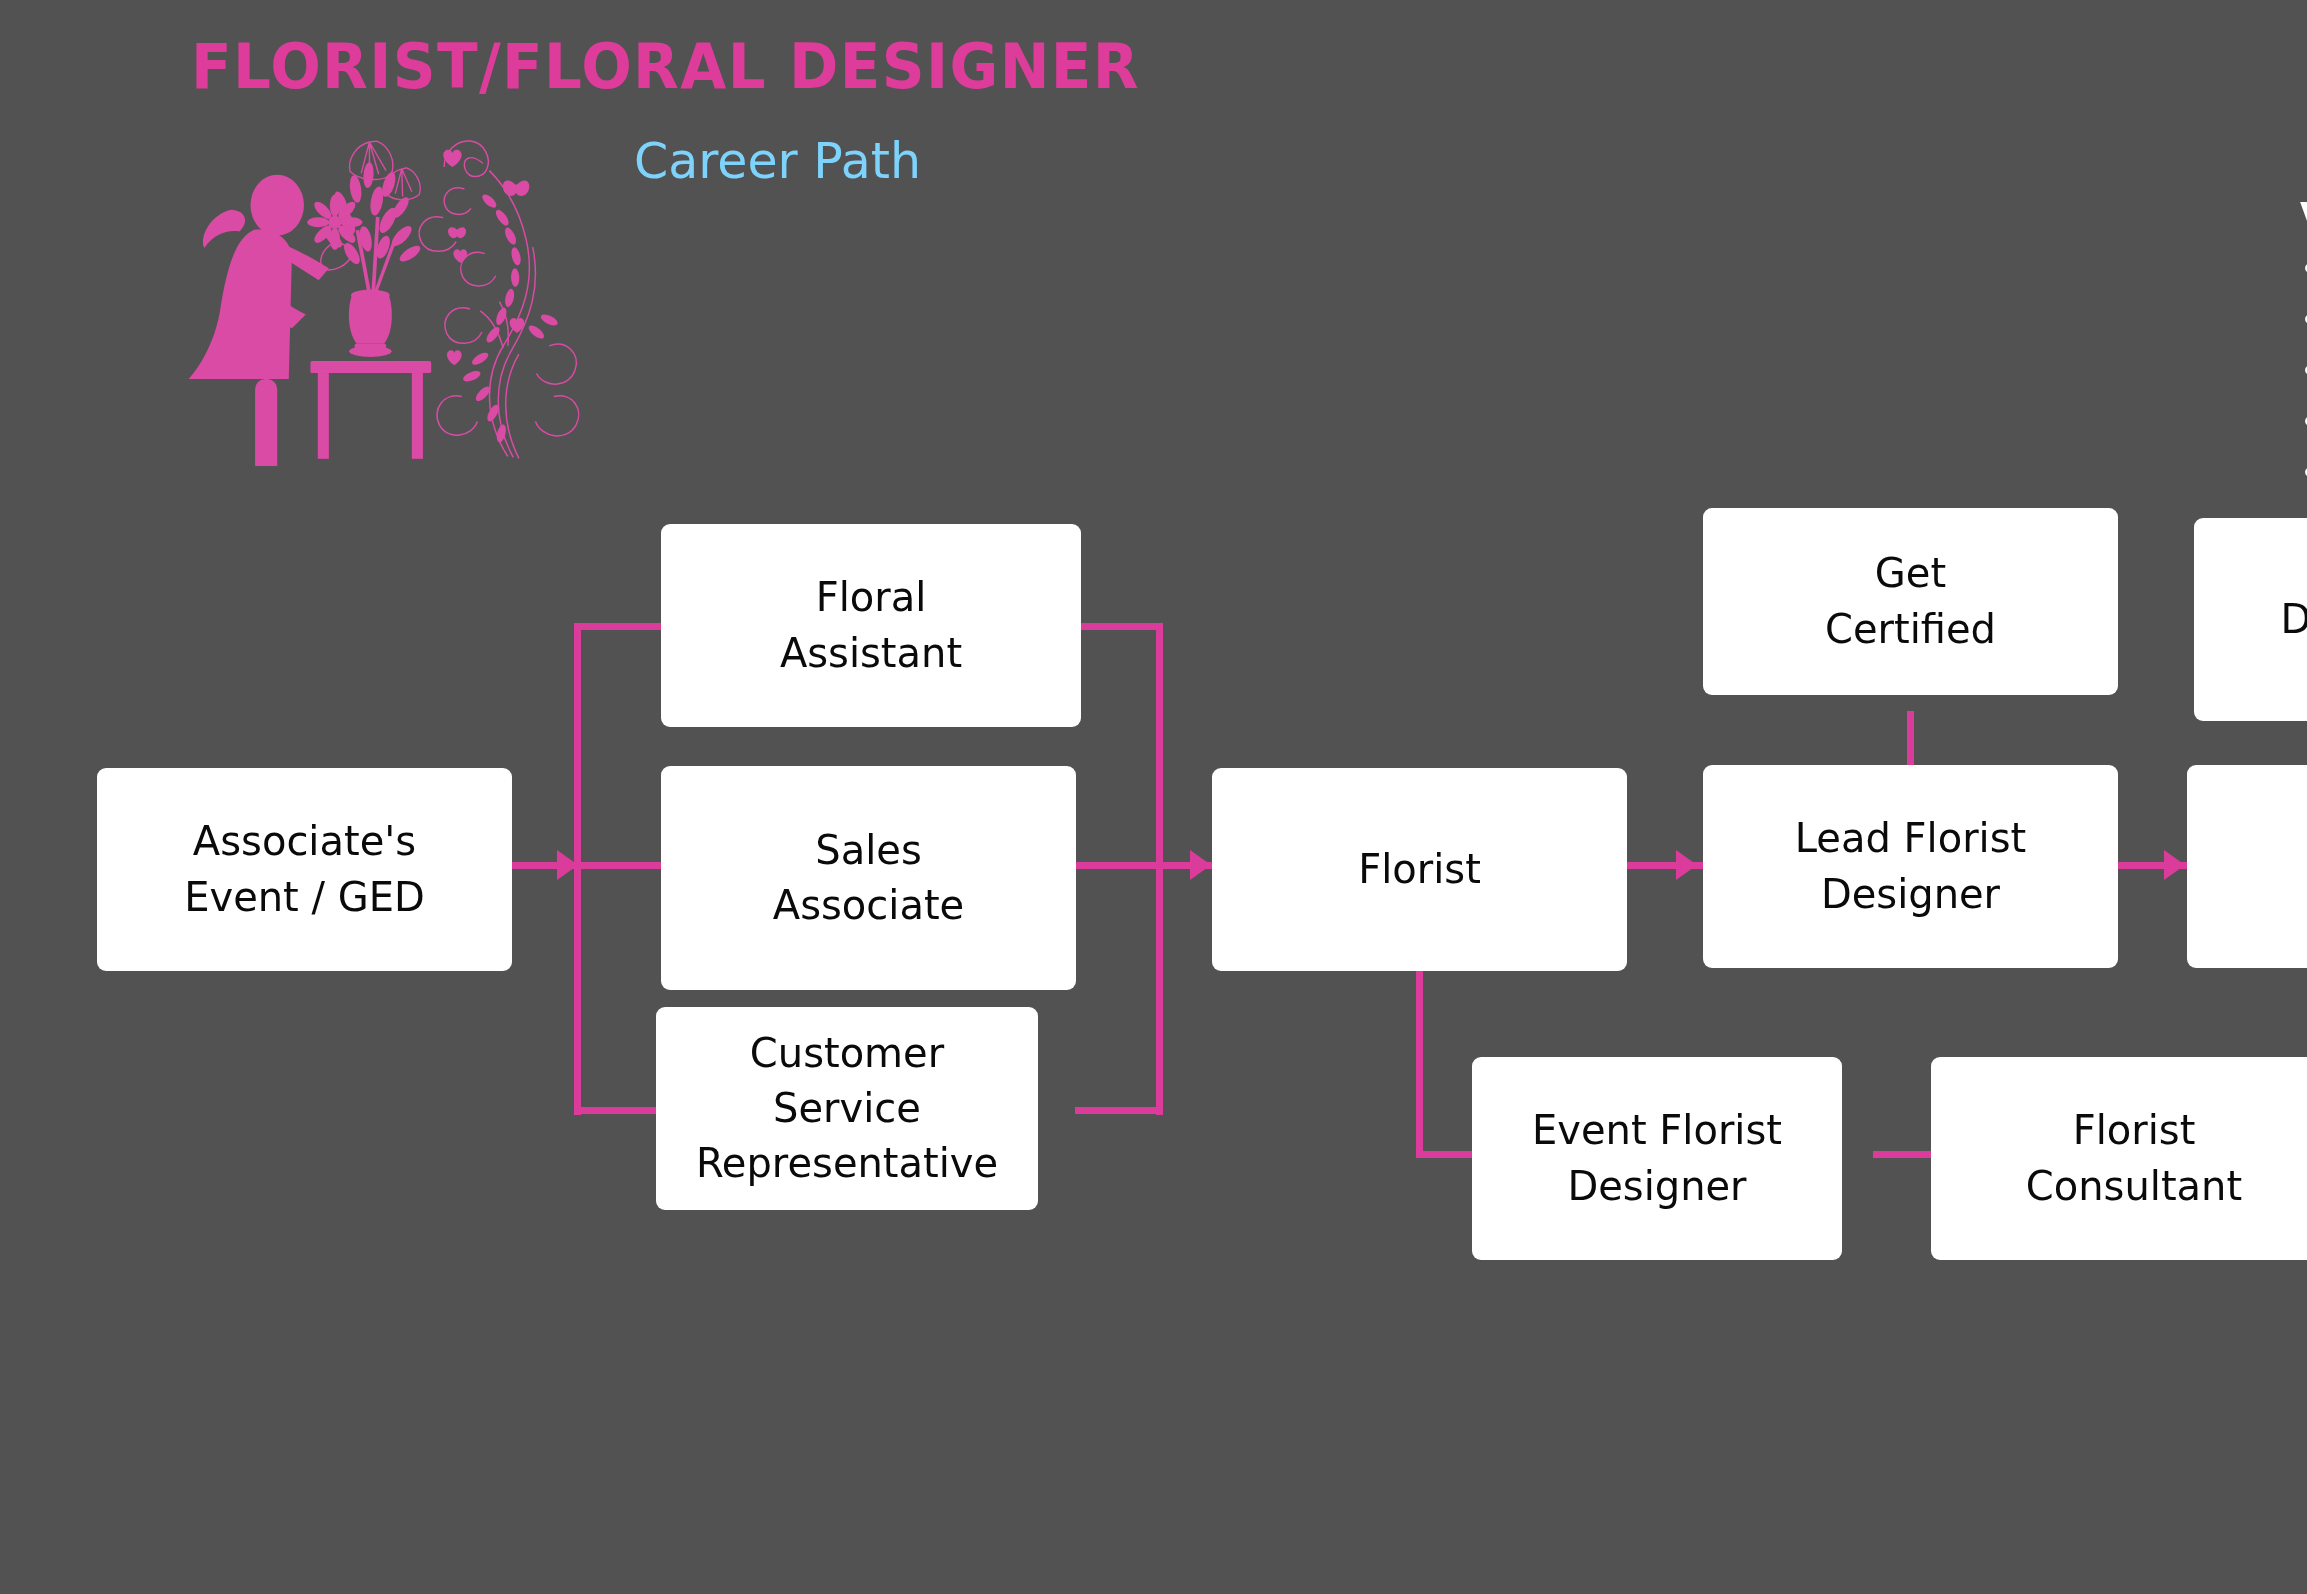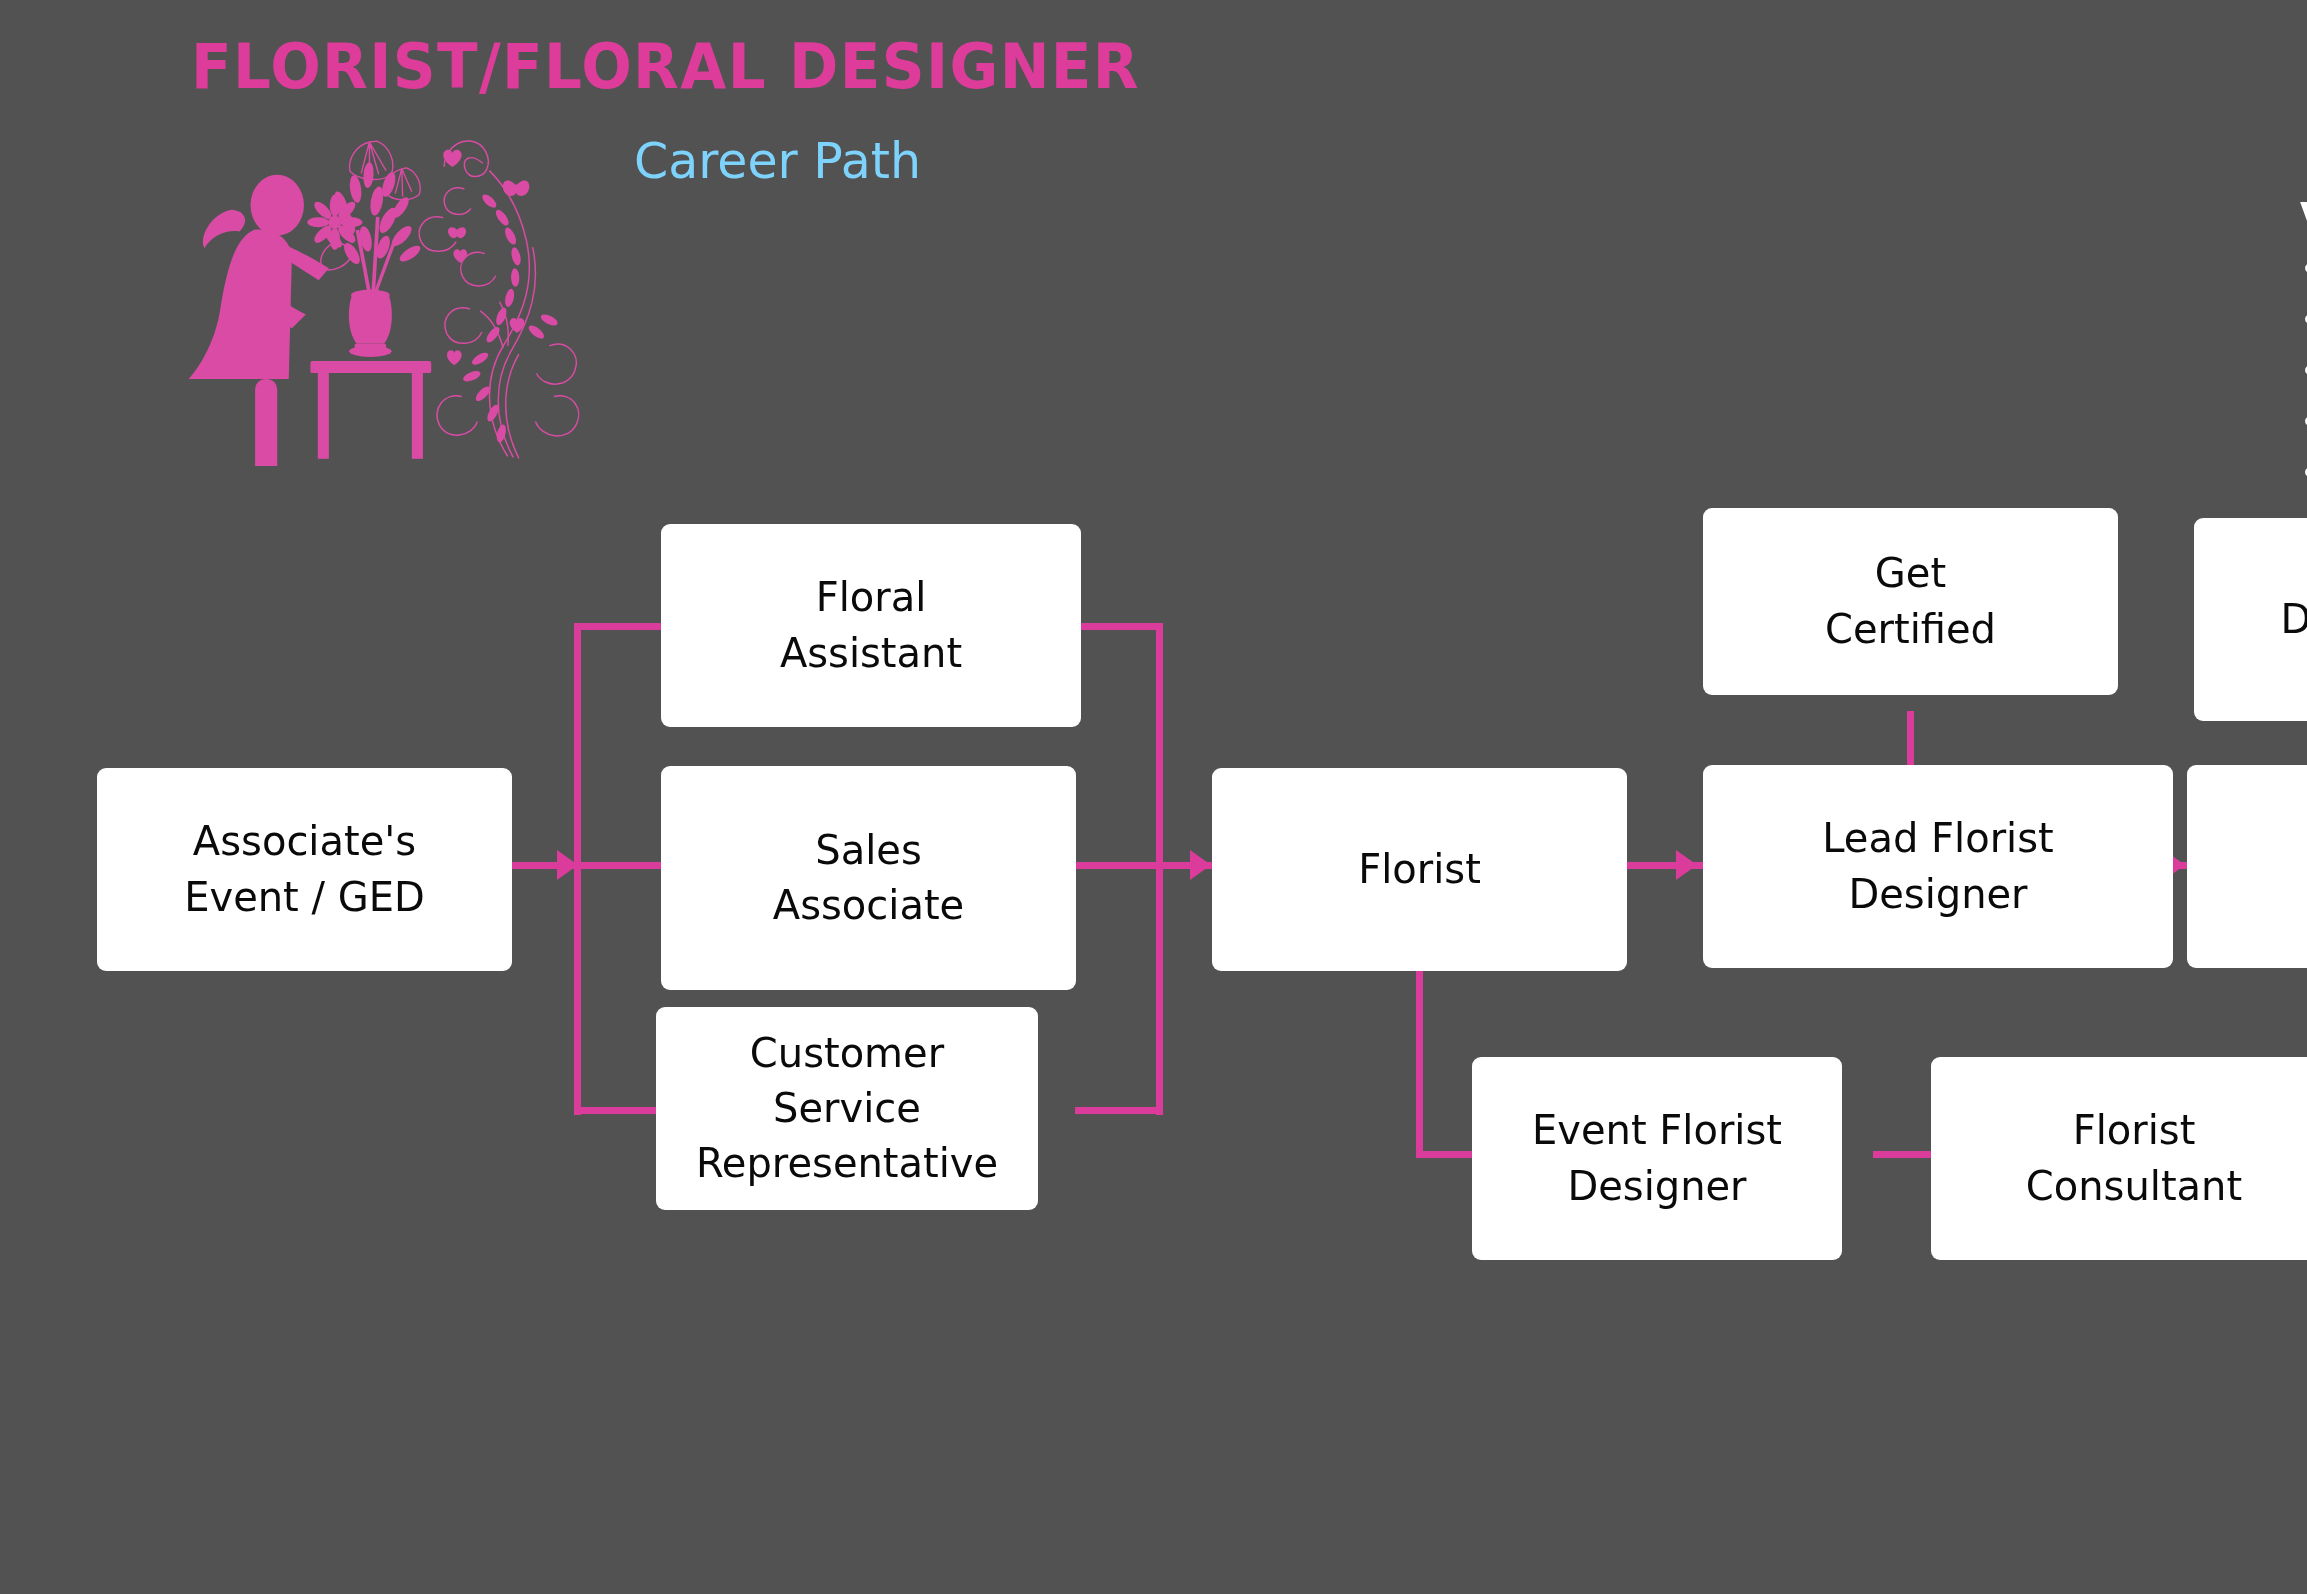--- a/index.html
+++ b/index.html
@@ -299,21 +299,21 @@
 
   <div class="node" style="left:1212px; top:768px; width:415px; height:203px;">
     <span style="white-space:pre-line;">Florist</span>
   </div>
 
   <div class="node" style="left:1703px; top:508px; width:415px; height:187px;">
     <span style="white-space:pre-line;">Get
 Certified</span>
   </div>
 
-  <div class="node" style="left:1703px; top:765px; width:470px; height:203px;">
+  <div class="node" style="left:1703px; top:765px; width:415px; height:203px;">
     <span style="white-space:pre-line;">Lead Florist
 Designer</span>
   </div>
 
   <div class="node" style="left:2194px; top:518px; width:415px; height:203px;">
     <span style="white-space:pre-line;">Florist
 Department
 Manager</span>
   </div>
 

